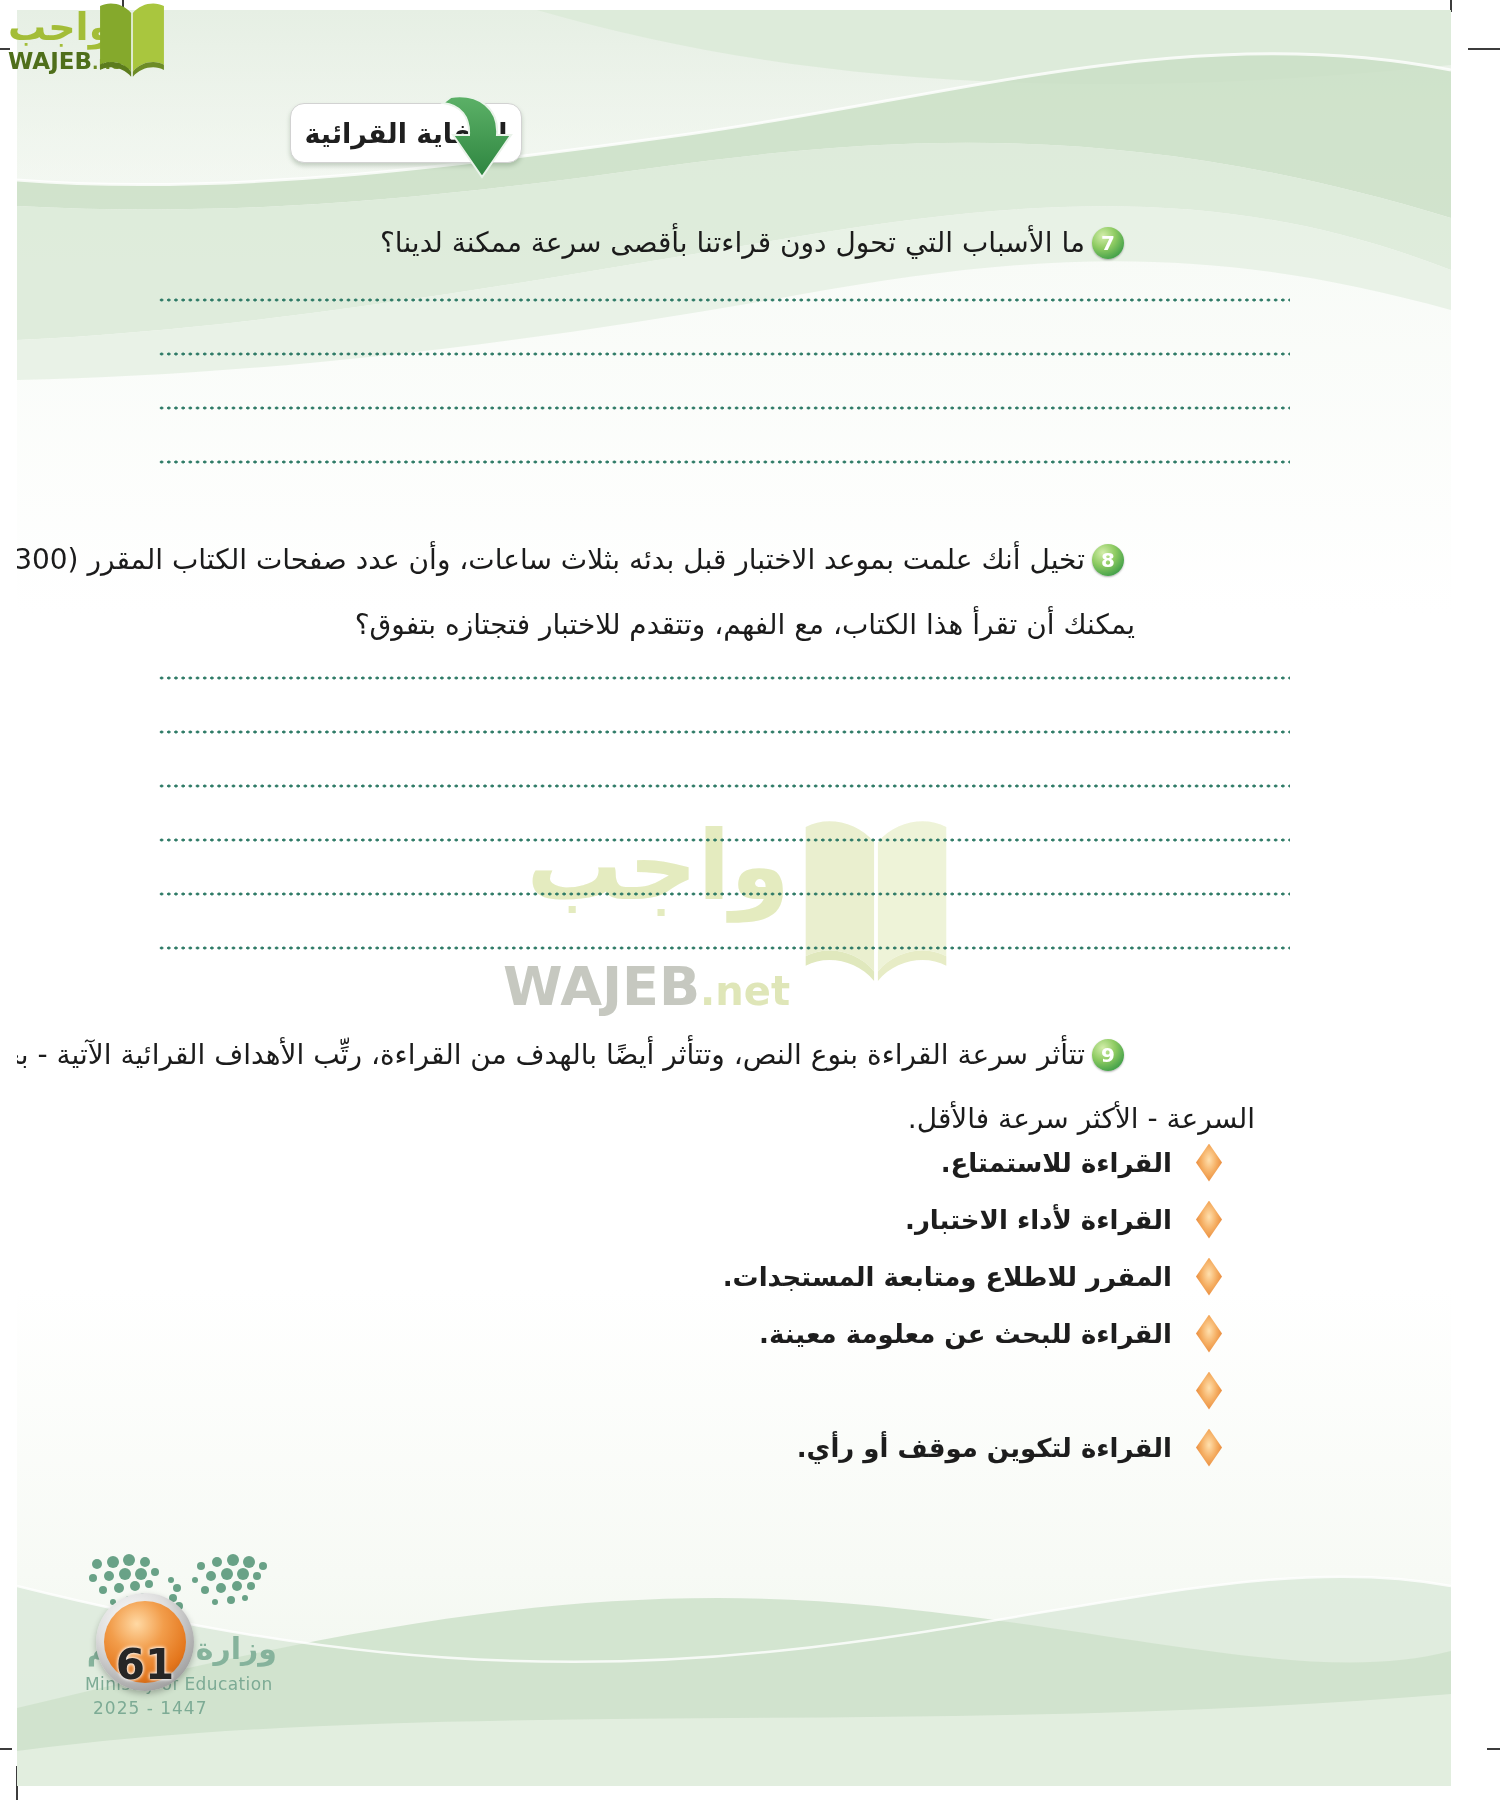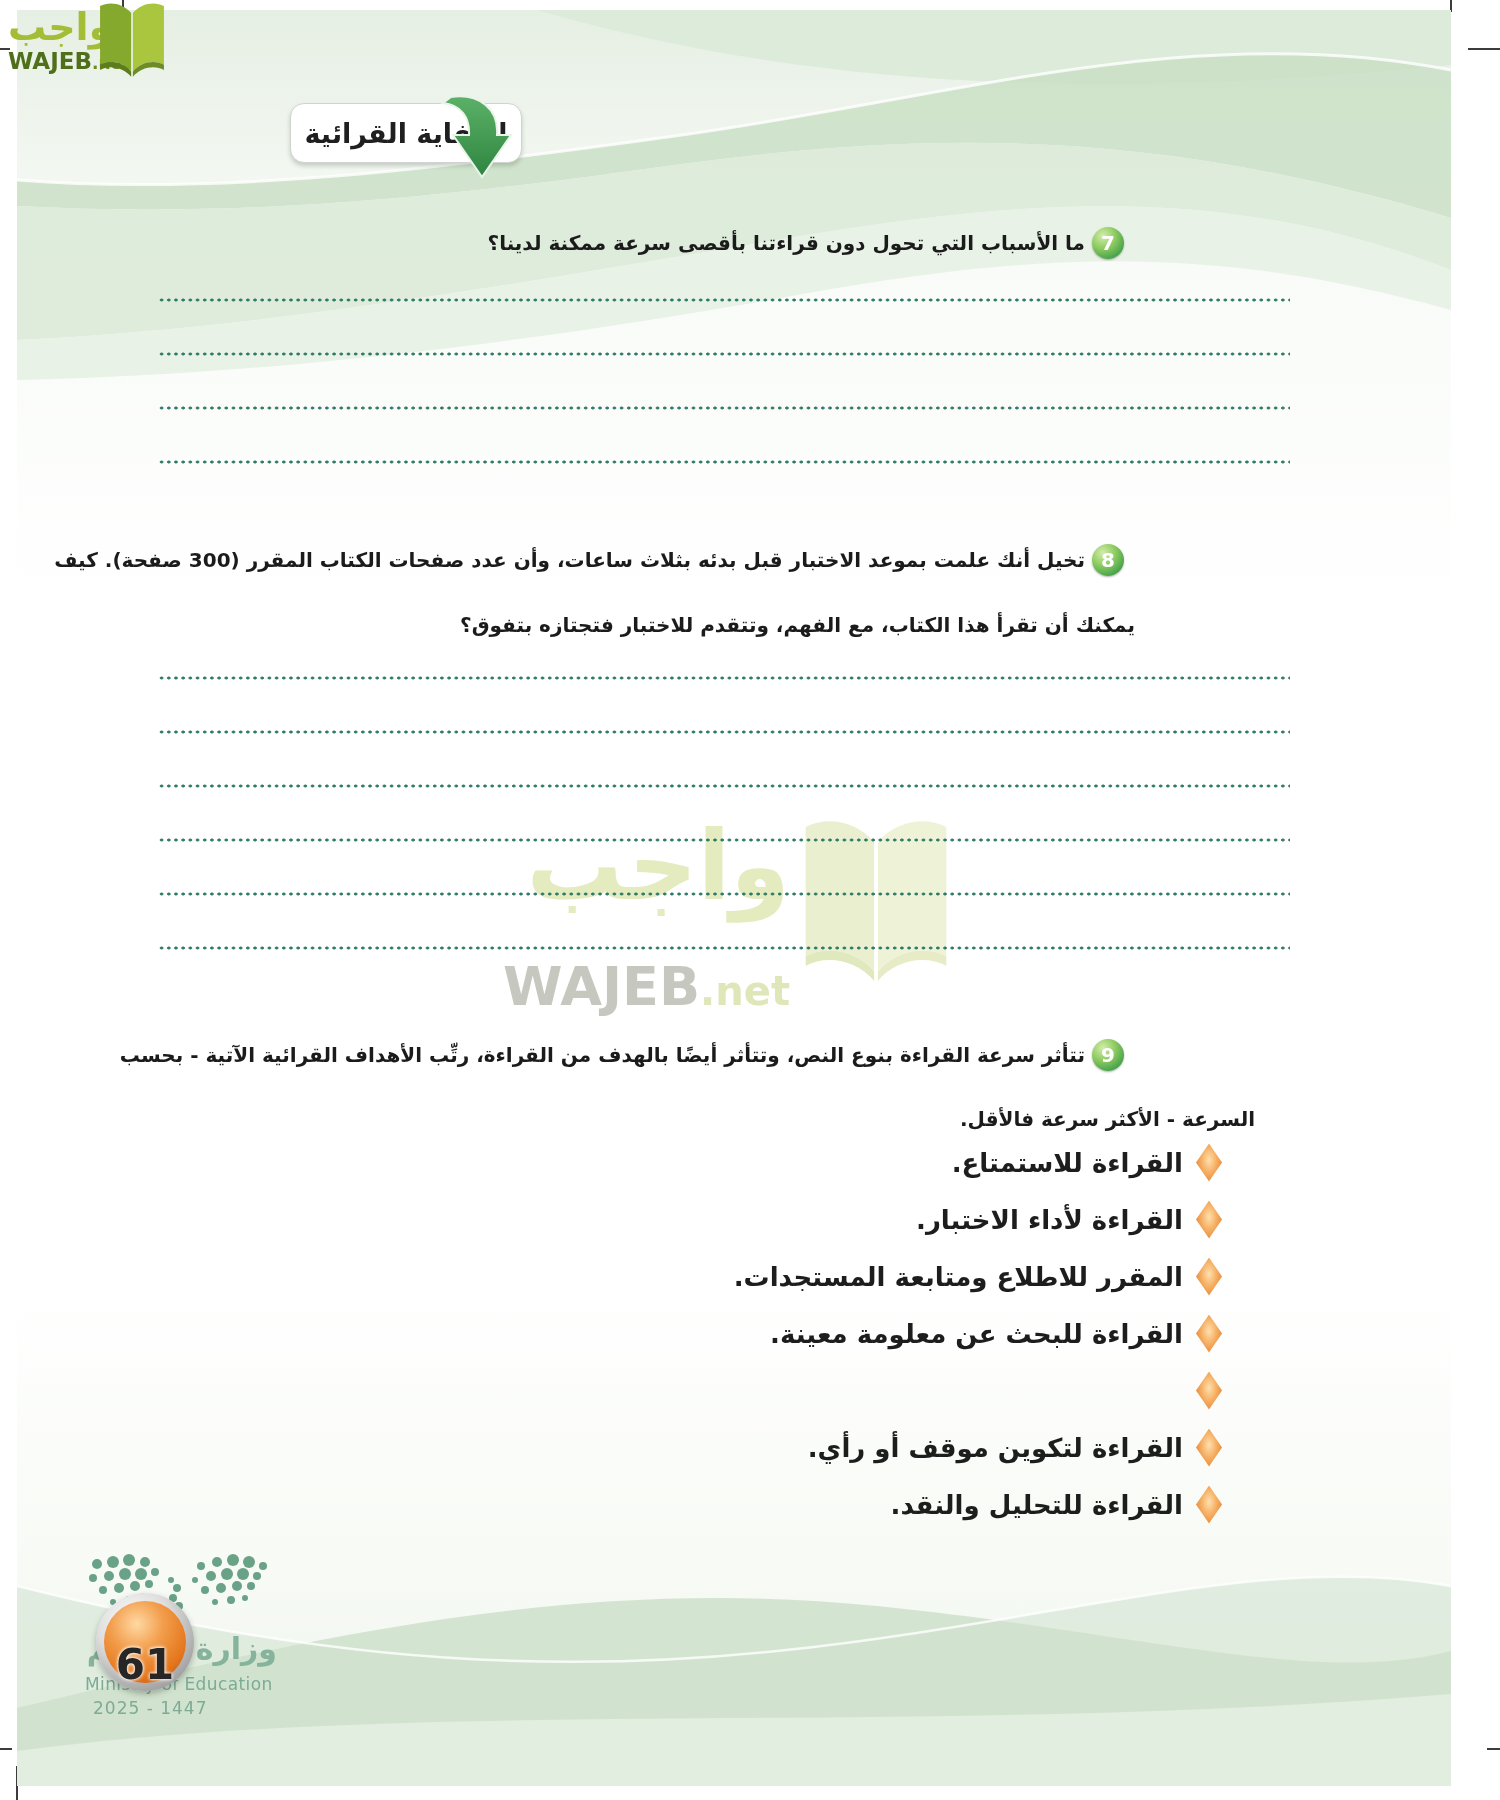--- a/index.html
+++ b/index.html
@@ -40,33 +40,33 @@
   .badge-arrow{position:absolute;left:420px;top:83px;z-index:3;}
   
   .qnum{
     position:absolute;width:32px;height:32px;border-radius:50%;z-index:3;
     background:radial-gradient(circle at 34% 28%,#d3edaa 0%,#8ecb62 40%,#43a04a 78%,#2f8a3c 100%);
     color:#ffffff;font-weight:bold;font-size:20px;
     display:flex;align-items:center;justify-content:center;
     box-shadow:0 1px 2px rgba(0,0,0,.3);
   }
   .qtext{
-    position:absolute;direction:rtl;font-size:20px;font-weight:bold;color:#1b1b1b;
+    position:absolute;direction:rtl;font-size:28px;font-weight:normal;color:#1b1b1b;
     white-space:nowrap;z-index:3;line-height:34px;
   }
   .lines-group{position:absolute;left:141px;width:1132px;z-index:2;}
   .dotline{
     height:4px;margin-bottom:50px;
     background-image:radial-gradient(circle,var(--dot-color) 1.4px,rgba(0,0,0,0) 1.7px);
     background-size:7.2px 4px;background-repeat:repeat-x;background-position:0 0;
   }
   .lines-q8 .dotline:last-child{margin-top:32px;}
   
   .goals{position:absolute;left:0;top:1124px;width:1434px;z-index:3;}
-  .goal-row{height:57px;display:flex;align-items:center;justify-content:flex-end;padding-right:229px;}
+  .goal-row{height:57px;display:flex;align-items:center;justify-content:flex-end;padding-right:229px;gap:11px;}
   .goal-text{direction:rtl;font-size:26px;font-weight:bold;color:#1d1d1d;white-space:nowrap;margin-right:13px;}
   .diamond{
     width:26px;height:38px;flex:0 0 26px;
     background:radial-gradient(ellipse at 50% 42%,#ffe0ae 0%,#f5ae62 42%,#e8883a 76%,#dd7a28 100%);
     clip-path:polygon(50% 0%,100% 50%,50% 100%,0% 50%);
   }
   
   .watermark{position:absolute;left:455px;top:800px;width:480px;height:200px;z-index:1;opacity:.95;}
   .wm-ar{position:absolute;right:162px;top:8px;font-size:96px;font-weight:bold;color:#e3eabc;direction:rtl;line-height:1;}
   .wm-latin{position:absolute;right:162px;top:118px;font-weight:bold;font-size:54px;color:#c3c6bd;line-height:1;white-space:nowrap;margin-top:32px;}
@@ -199,24 +199,20 @@
       </div>
       <div class="goal-row">
         <span class="goal-text" dir="rtl">القراءة للبحث عن معلومة معينة.</span>
         <span class="diamond"></span>
       </div>
       <div class="goal-row">
         <span class="diamond"></span>
       </div>
       <div class="goal-row">
         <span class="goal-text" dir="rtl">القراءة لتكوين موقف أو رأي.</span>
-        <span class="diamond"></span>
-      </div>
-      <div class="goal-row">
-        <span class="goal-text" dir="rtl">القراءة للتحليل والنقد.</span>
         <span class="diamond"></span>
       </div>
     </div>
 
   <svg class="moe-dots" width="190" height="80" viewBox="0 0 190 80">
     <g fill="#69a287">
       <circle cx="14" cy="14" r="5"></circle>
         <circle cx="30" cy="12" r="6"></circle>
         <circle cx="46" cy="10" r="6"></circle>
         <circle cx="62" cy="12" r="5"></circle>

